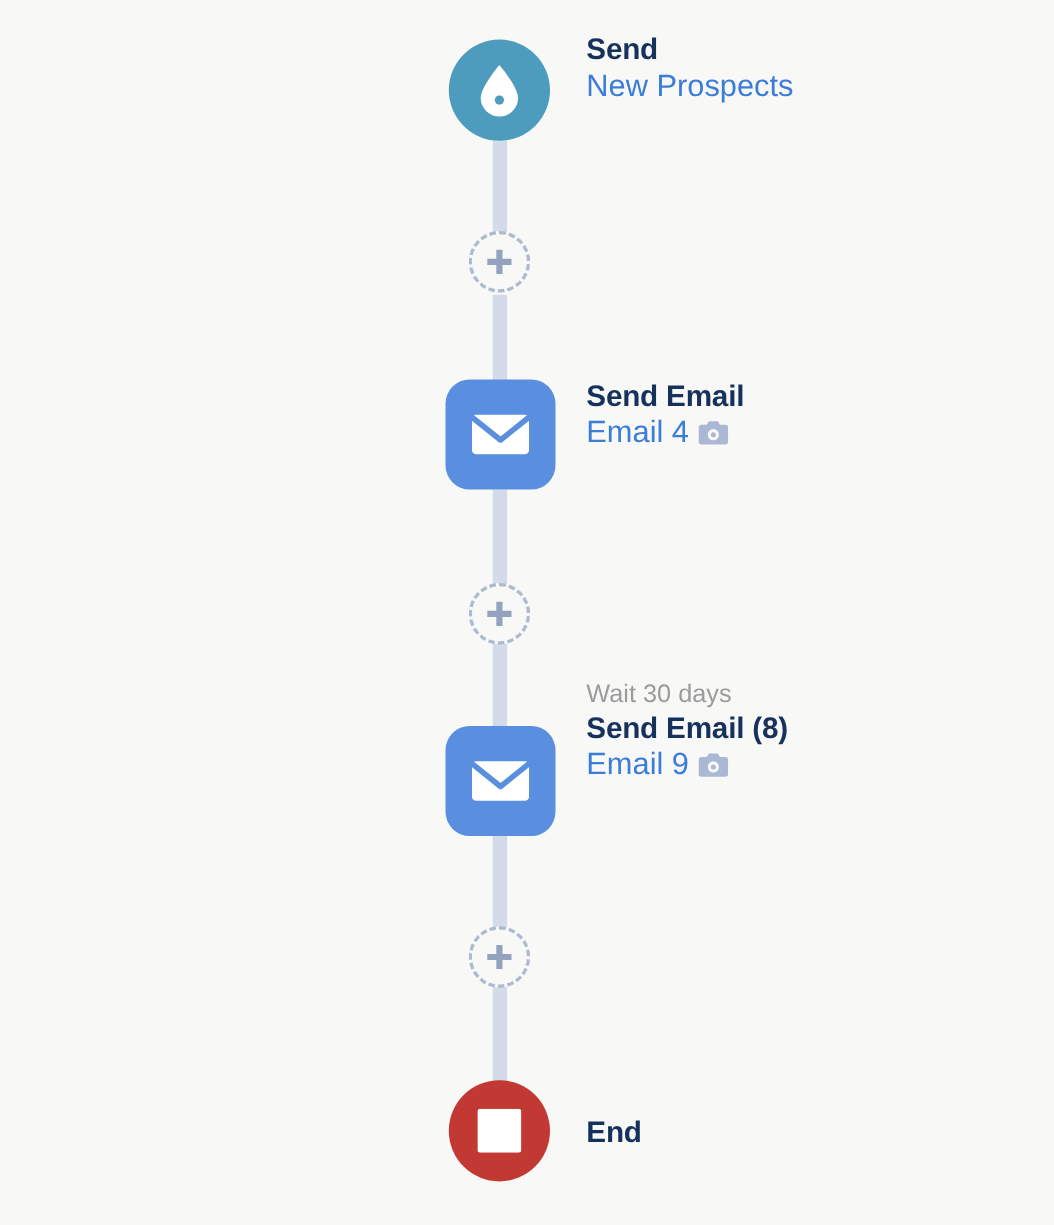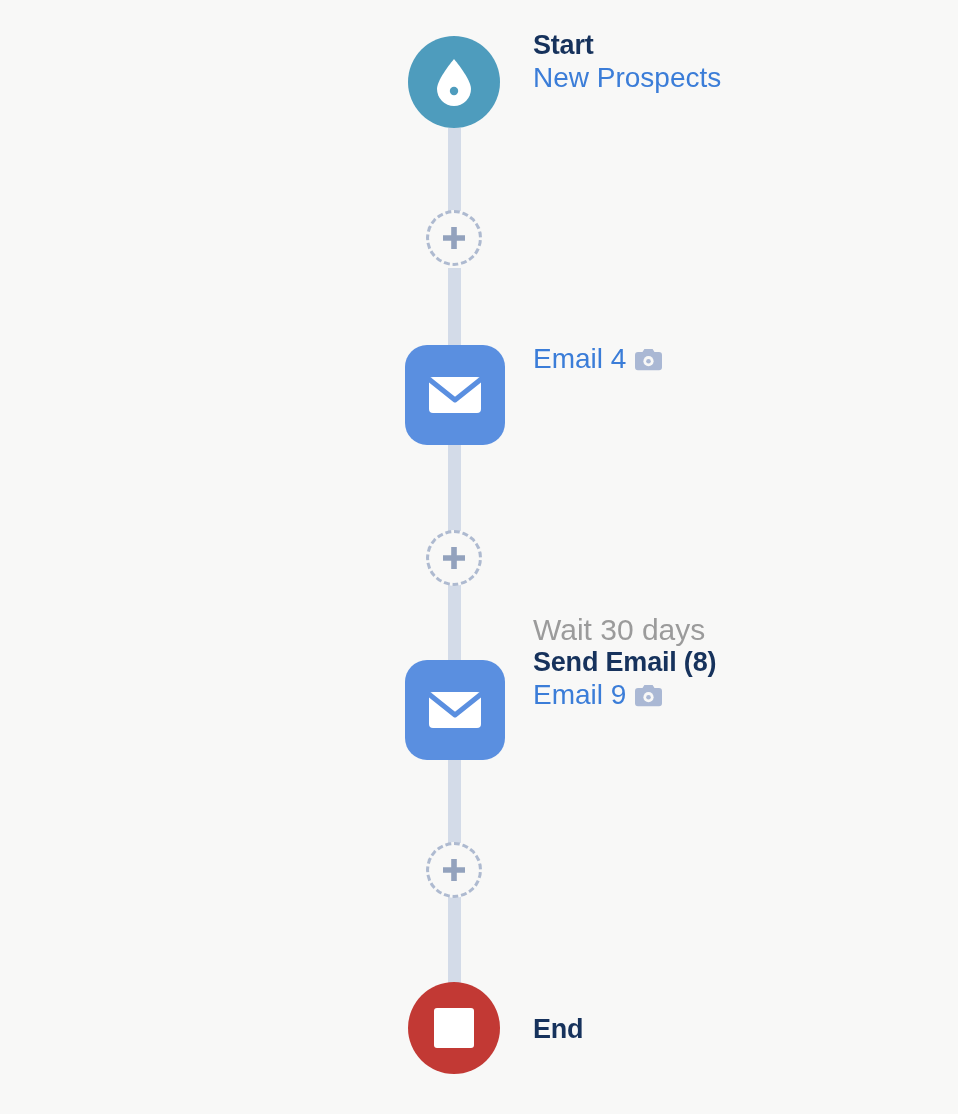--- a/index.html
+++ b/index.html
@@ -79,21 +79,21 @@
   }
   .node-sub {
     font-size: 28px;
     color: #3b7dd8;
     line-height: 32px;
     display: flex;
     align-items: center;
     gap: 9px;
   }
   .node-wait {
-    font-size: 30px;
+    font-size: 23px;
     color: #9b9b9b;
     line-height: 30px;
   }
   .cam-icon {
     display: inline-flex;
     align-items: center;
     cursor: pointer;
   }
   .cam-icon svg { display: block; }
 </style>
@@ -111,21 +111,21 @@
 
   <div class="node-icon circle" style="left:408px; top:36px; background:#4e9cbd;">
     <span>
       <svg width="42" height="50" viewBox="0 0 42 50">
         <path d="M21 2 C21 2 4 22 4 32 a17 17 0 0 0 34 0 C38 22 21 2 21 2 Z" fill="#ffffff"></path>
         <circle cx="21" cy="34" r="4.2" fill="#4e9cbd"></circle>
       </svg>
     </span>
   </div>
   <div class="node-text" style="top:28px;">
-    <div class="node-title">Start</div>
+    <div class="node-title">Send</div>
     <div class="node-sub">
       <span>New Prospects</span>
     </div>
   </div>
 
   <div class="plus-btn" style="left:426px; top:210px;">
     <span>
       <svg width="26" height="26" viewBox="0 0 26 26">
         <path d="M10.2 2 h5.6 v8.2 H24 v5.6 h-8.2 V24 h-5.6 v-8.2 H2 v-5.6 h8.2 Z" fill="#93a2bd"></path>
       </svg>
@@ -134,20 +134,21 @@
 
   <div class="node-icon rounded" style="left:405px; top:345px; background:#5a8fe0;">
     <span>
       <svg width="52" height="40" viewBox="0 0 52 40">
         <path d="M4 2 h44 a4 4 0 0 1 4 4 v28 a4 4 0 0 1 -4 4 H4 a4 4 0 0 1 -4 -4 V6 a4 4 0 0 1 4 -4 Z" fill="#ffffff"></path>
         <path d="M1 5 L26 25 L51 5" fill="none" stroke="#5a8fe0" stroke-width="5" stroke-linejoin="round" stroke-linecap="round"></path>
       </svg>
     </span>
   </div>
   <div class="node-text" style="top:343px;">
+    <div class="node-title">Send Email</div>
     <div class="node-sub">
       <span>Email 4</span>
       <span class="cam-icon">
         <svg width="27" height="23" viewBox="0 0 27 23">
           <path d="M9.4 1 h8.2 l1.9 3.1 H24 a3 3 0 0 1 3 3 v12.1 a3 3 0 0 1 -3 3 H3 a3 3 0 0 1 -3 -3 V7.1 a3 3 0 0 1 3 -3 h4.5 Z" fill="#aab8d4"></path>
           <circle cx="13.5" cy="13.2" r="5.1" fill="#f8f8f7"></circle>
           <circle cx="13.5" cy="13.2" r="2.3" fill="#aab8d4"></circle>
         </svg>
       </span>
     </div>

